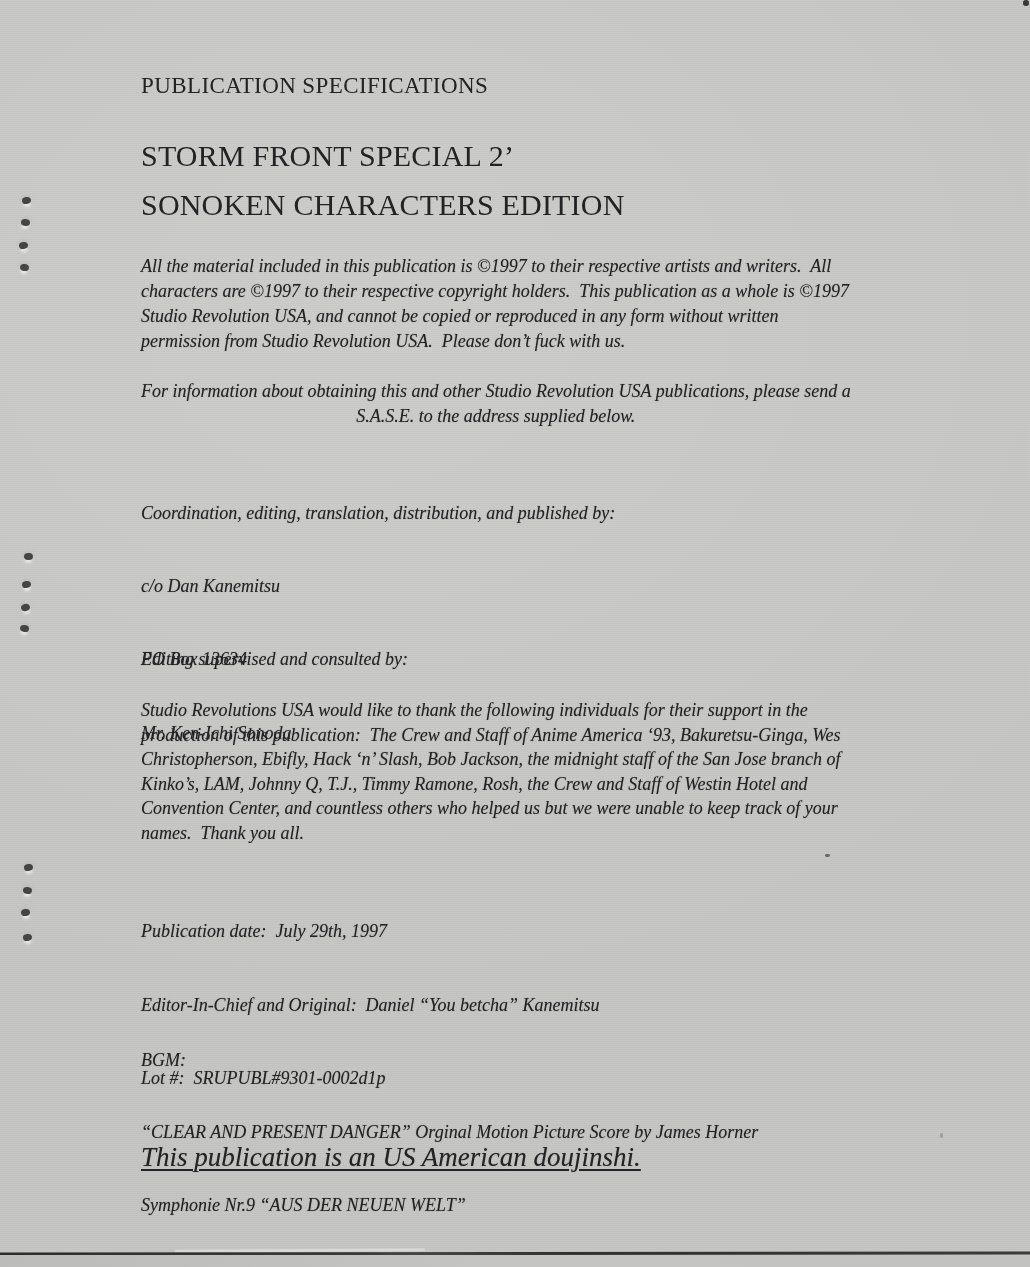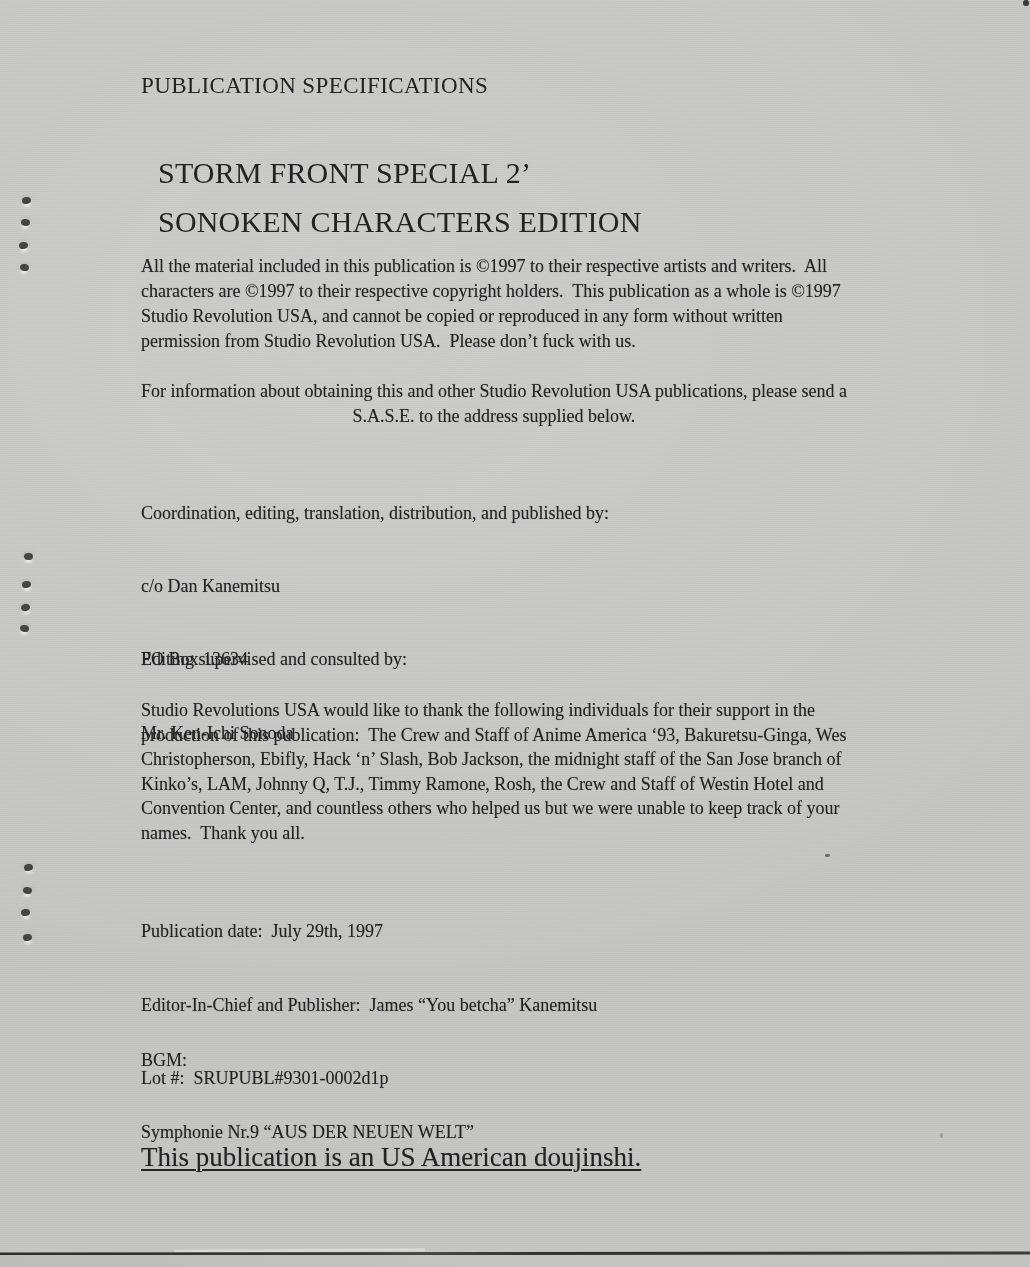--- a/index.html
+++ b/index.html
@@ -12,23 +12,23 @@
       repeating-linear-gradient(0deg, rgba(255,255,255,0.015) 0 1px, rgba(0,0,0,0.015) 1px 2px),
       #c9c9c7;
     font-family:"Liberation Serif","DejaVu Serif",serif;
     color:#232325;
   }
 
   .content { position:absolute; left:141px; top:0; width:880px; }
   .blk { position:absolute; left:0; white-space:pre-wrap; }
 
   .hdr  { top:72px;  font-size:23px; line-height:28px; letter-spacing:0.4px; font-weight:400; margin:0;text-align:center; }
-  .ttl  { top:131px; font-size:30px; line-height:49px; letter-spacing:0.2px; font-weight:400; margin:17px; }
+  .ttl  { top:131px; font-size:30px; line-height:49px; letter-spacing:0.2px; font-weight:400; margin:0; }
 
-  .para { font-size:18px; line-height:25px; margin:0; text-shadow:0 0 1px rgba(35,35,37,0.35); }
+  .para { font-size:18px; line-height:25px; margin:0; text-shadow:0 0 1px rgba(35,35,37,0.35);font-style:italic; }
   .p-copyright { top:254px; }
   .p-info      { top:379px;text-align:center; }
   .p-publisher { top:452px; line-height:24.4px; }
   .p-editing   { top:598px; line-height:24.6px; }
   .p-thanks    { top:698px; line-height:24.6px; }
   .p-pubinfo   { top:870px; line-height:24.5px; }
   .p-bgm       { top:999px; line-height:24.3px; }
 
   .line { white-space:pre-wrap; }
 
@@ -113,27 +113,28 @@
 
     <p class="blk para p-thanks">Studio Revolutions USA would like to thank the following individuals for their support in the
 production of this publication:  The Crew and Staff of Anime America ‘93, Bakuretsu-Ginga, Wes
 Christopherson, Ebifly, Hack ‘n’ Slash, Bob Jackson, the midnight staff of the San Jose branch of
 Kinko’s, LAM, Johnny Q, T.J., Timmy Ramone, Rosh, the Crew and Staff of Westin Hotel and
 Convention Center, and countless others who helped us but we were unable to keep track of your
 names.  Thank you all.</p>
 
     <div class="blk para p-pubinfo">
       <div class="line">Publication date:  July 29th, 1997</div>
-      <div class="line">Editor-In-Chief and Publisher:  James “You betcha” Kanemitsu</div>
+      <div class="line">Editor-In-Chief and Original:  Daniel “You betcha” Kanemitsu</div>
       <div class="line">Lot #:  SRUPUBL#9301-0002d1p</div>
       <div><span class="doujinshi-line">This publication is an US American doujinshi.</span></div>
     </div>
 
     <div class="blk para p-bgm">
       <div class="line">BGM:</div>
+      <div class="line">“CLEAR AND PRESENT DANGER” Orginal Motion Picture Score by James Horner</div>
       <div class="line">Symphonie Nr.9 “AUS DER NEUEN WELT”</div>
       
       
       
     </div>
 
   </div>
 </div>
 
 </body></html>

